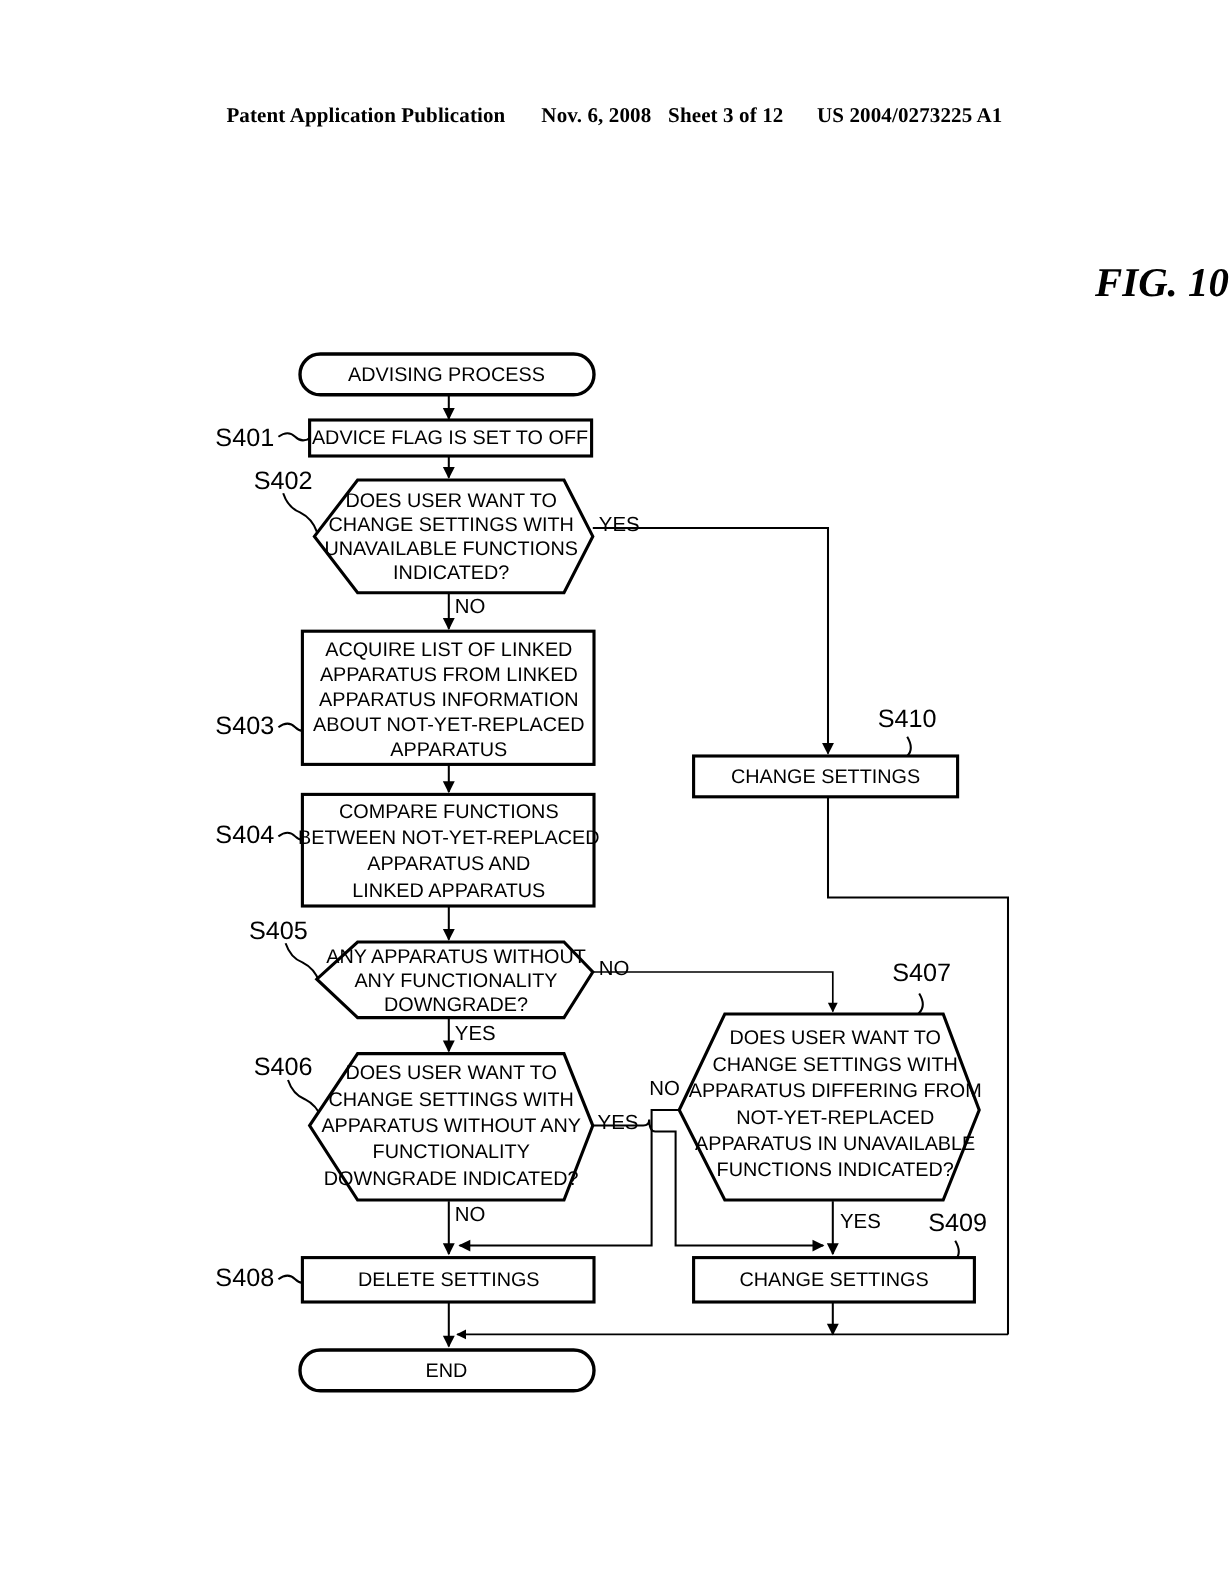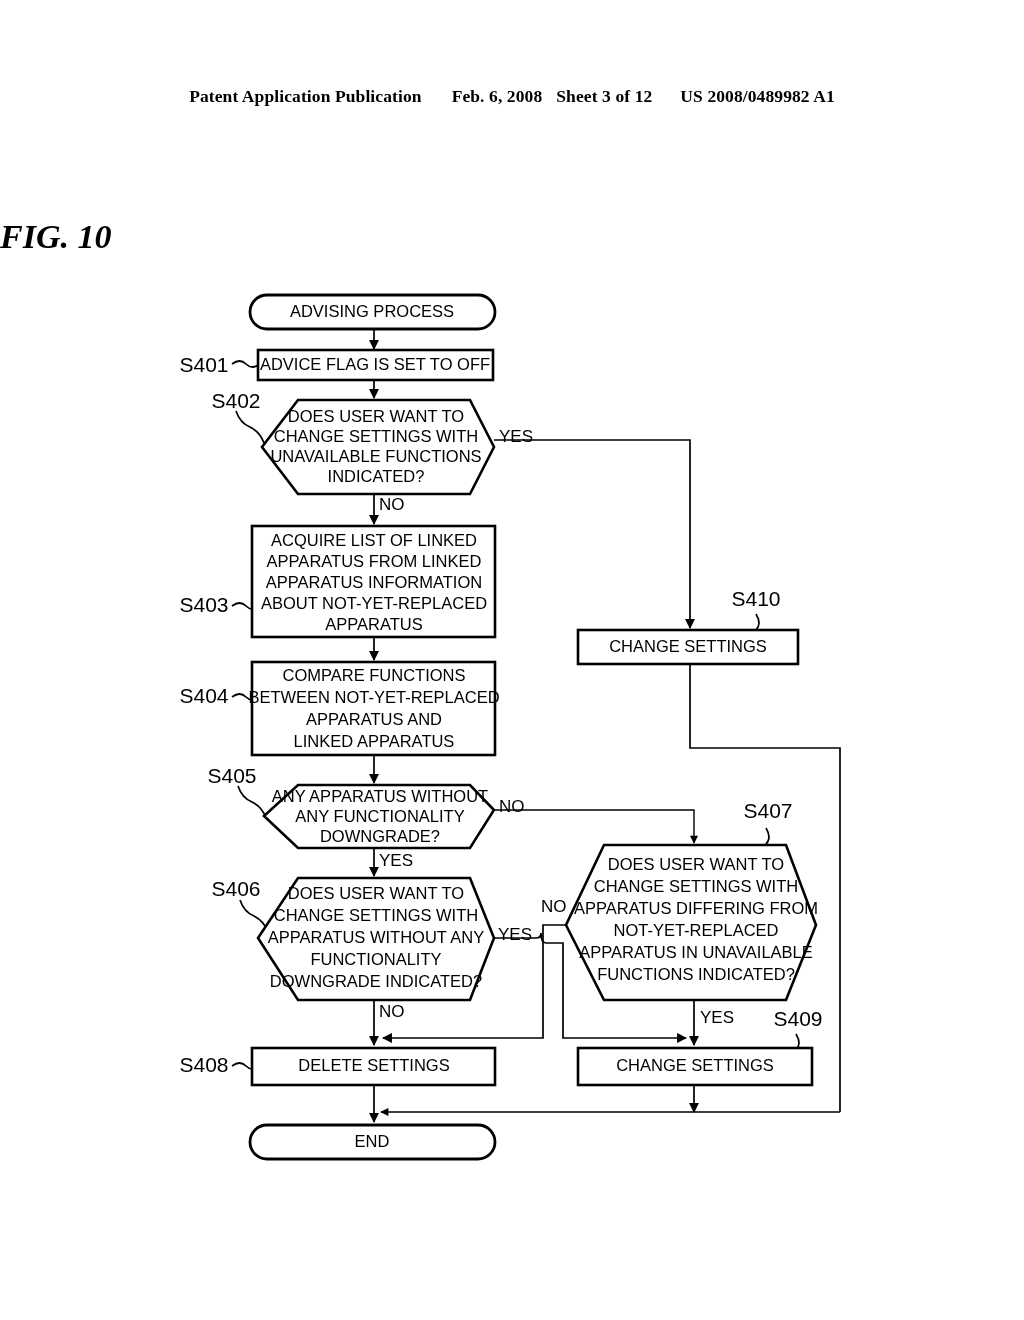--- a/index.html
+++ b/index.html
@@ -39,21 +39,21 @@
   #patent-header .gap-lg { width: 30px; }
   #patent-header .gap-md { width: 14px; }
   #patent-header .gap-xl { width: 28px; }
 
   
   #figure-title {
     position: absolute;
     top: 218px;
     left: 0;
     width: 1024px;
-    text-align: left;
+    text-align: right;
     font-family: "Liberation Serif", serif;
     font-style: italic;
     font-weight: bold;
     font-size: 34px;
   }
 
   
   #flowchart {
     position: absolute;
     top: 0;
@@ -108,25 +108,25 @@
   }
 </style>
 </head>
 <body>
 
 <div id="page">
 
   <div id="patent-header">
     <span class="seg">Patent Application Publication</span>
     <span class="gap-lg"></span>
-    <span class="seg">Feb. 6, 2008</span>
+    <span class="seg">Nov. 6, 2008</span>
     <span class="gap-md"></span>
     <span class="seg">Sheet 3 of 12</span>
     <span class="gap-xl"></span>
-    <span class="seg">US 2008/0489982 A1</span>
+    <span class="seg">US 2004/0273225 A1</span>
   </div>
 
   <div id="figure-title">FIG. 10</div>
 
   <svg id="flowchart" width="1024" height="1320" viewBox="0 0 1024 1320">
     <defs>
       <marker id="arrow" viewBox="0 0 12 12" refX="9.5" refY="6" markerWidth="7" markerHeight="7" orient="auto-start-reverse">
         <path d="M 0.5 1 L 10.5 6 L 0.5 11 z" fill="#000000"></path>
       </marker>
     </defs>

